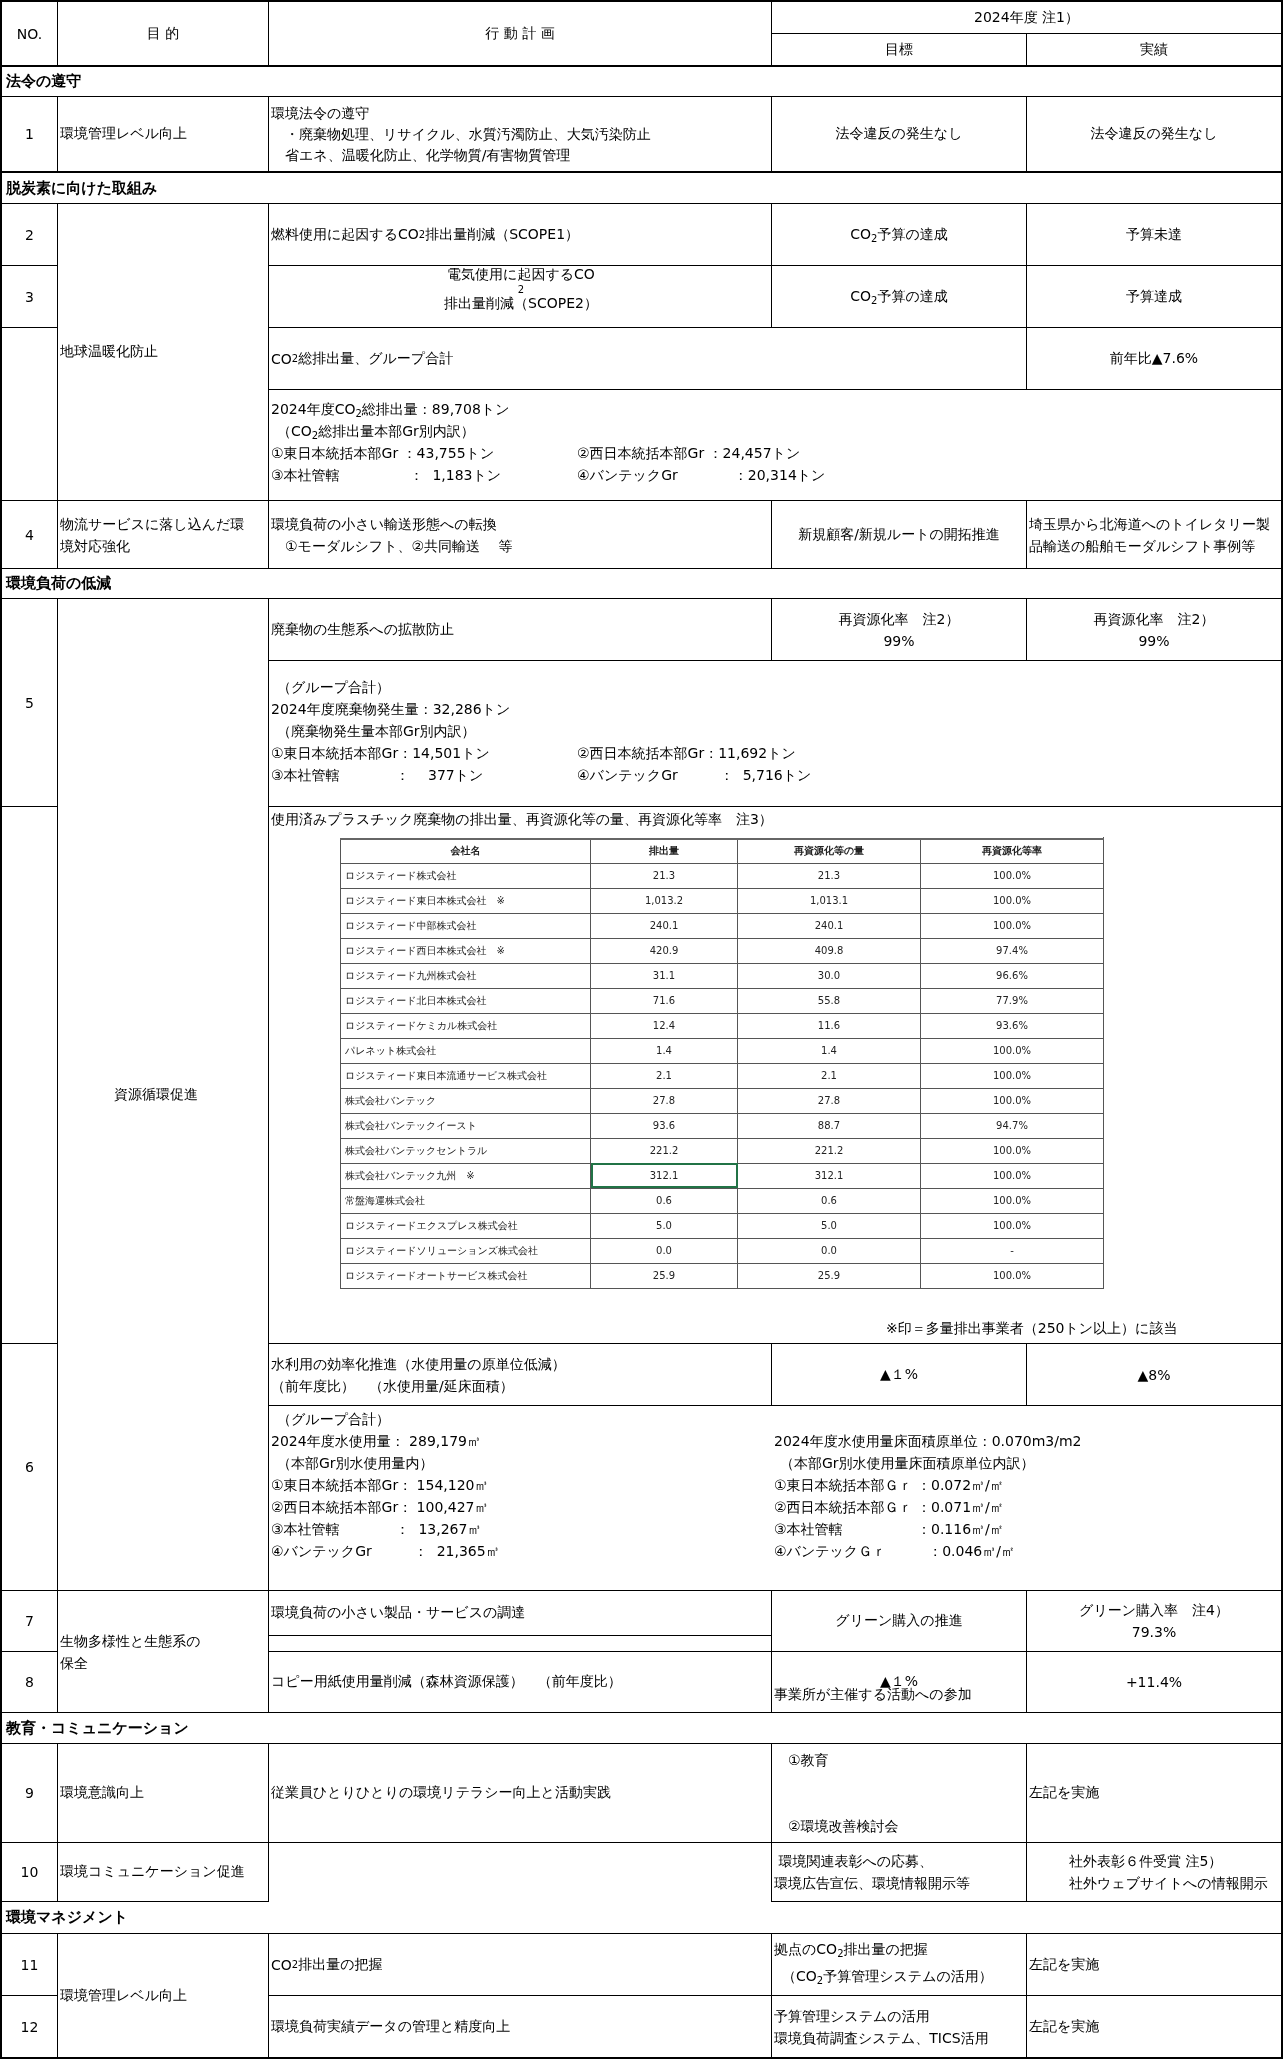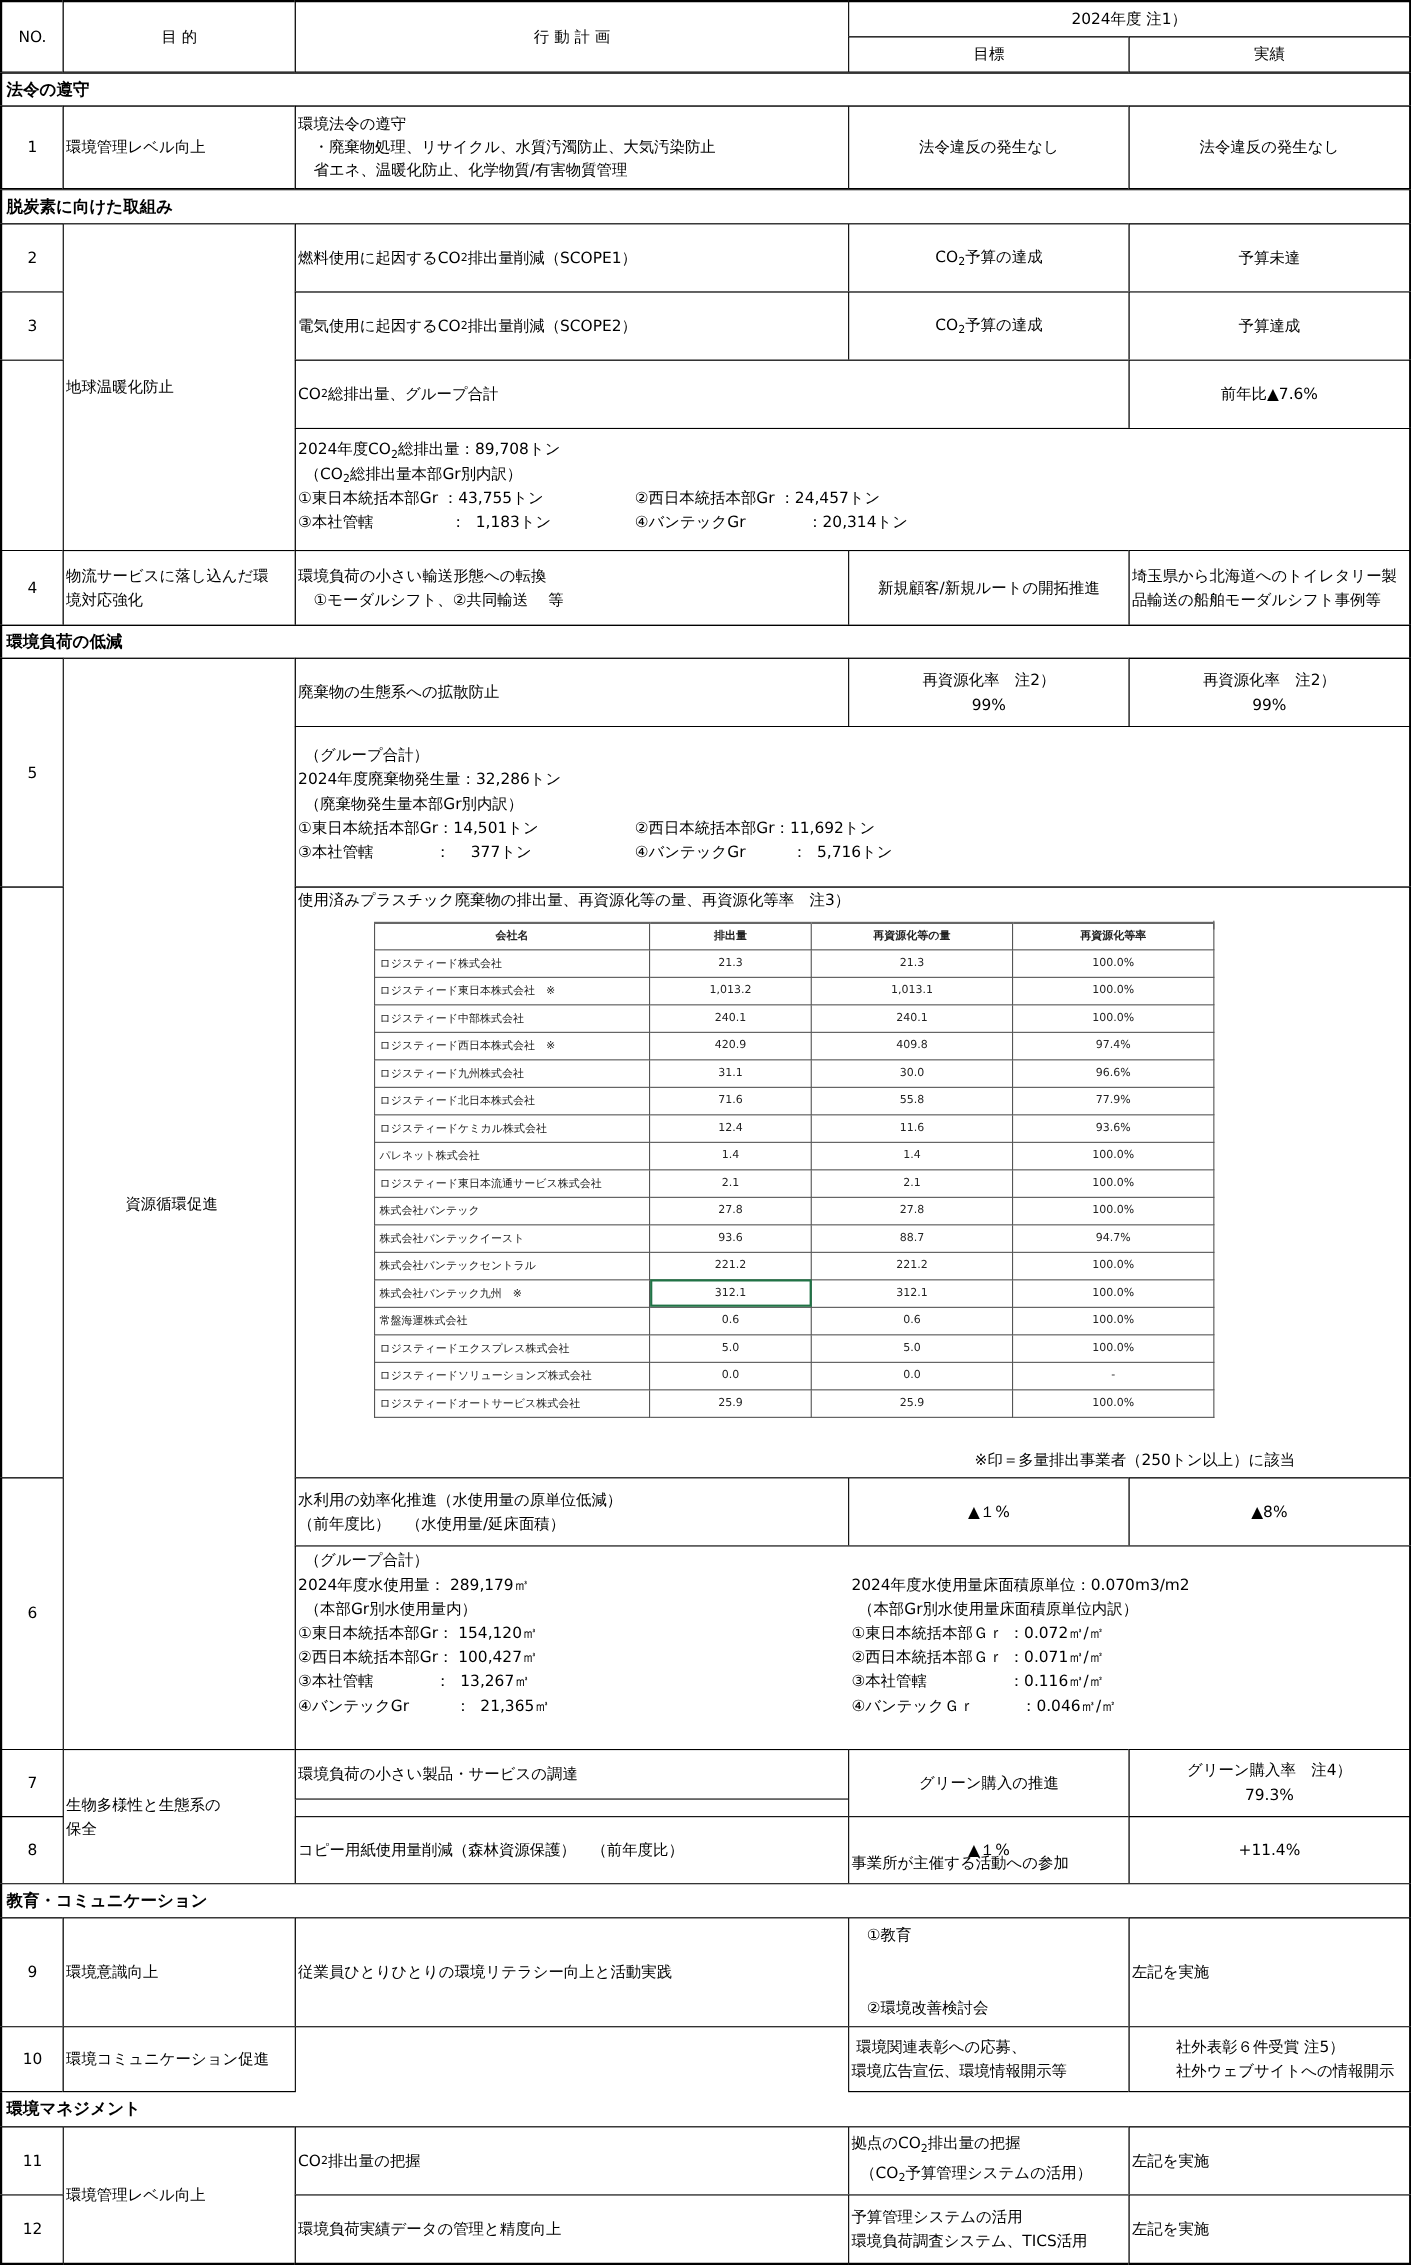--- a/index.html
+++ b/index.html
@@ -84,21 +84,21 @@
 <div class="cell center" style="left:771px;top:203px;width:256px;height:63px;">
   <span><span>CO</span><sub>2</sub><span>予算の達成</span></span>
 </div>
 <div class="cell center" style="left:1026px;top:203px;width:257px;height:63px;border-right-width:2px;">
     <span>予算未達</span>
   </div>
 
 <div class="cell center" style="left:0;top:265px;width:58px;height:63px;border-left-width:2px;">
     <span>3</span>
   </div>
-<div class="cell vcenter" style="left:268px;top:265px;width:504px;height:63px;padding-left:2px;">
+<div class="cell vcenter" style="left:268px;top:265px;width:504px;height:63px;padding-left:2px;flex-direction:column;">
   <span>電気使用に起因するCO</span>
     <sub>2</sub>
     <span>排出量削減（SCOPE2）</span>
 </div>
 <div class="cell center" style="left:771px;top:265px;width:256px;height:63px;">
   <span><span>CO</span><sub>2</sub><span>予算の達成</span></span>
 </div>
 <div class="cell center" style="left:1026px;top:265px;width:257px;height:63px;border-right-width:2px;">
     <span>予算達成</span>
   </div>

